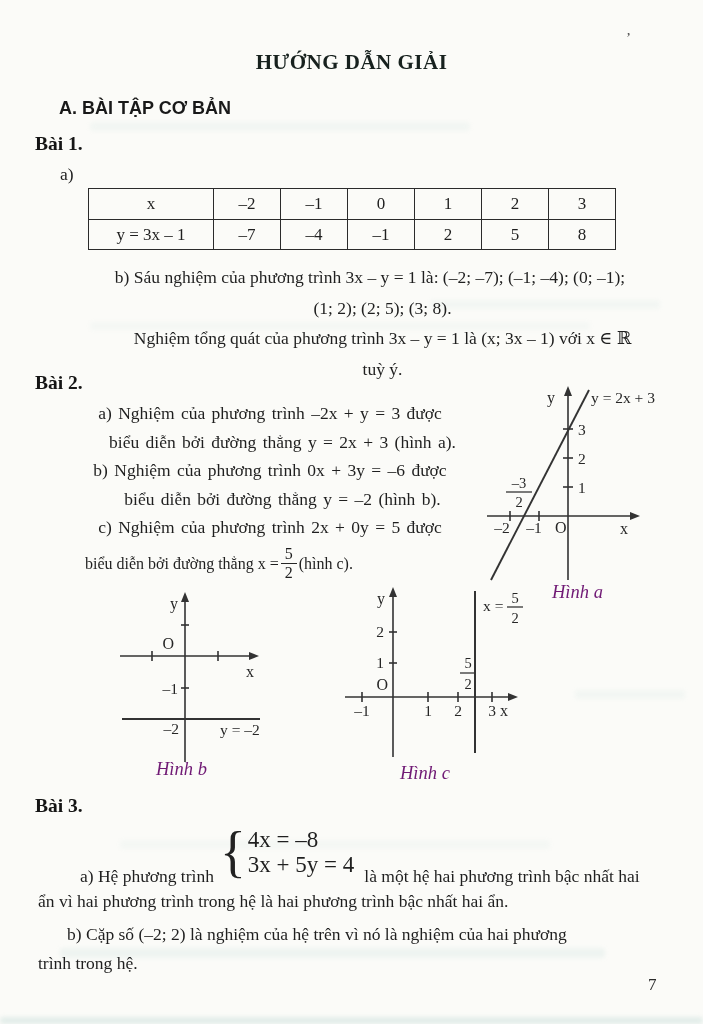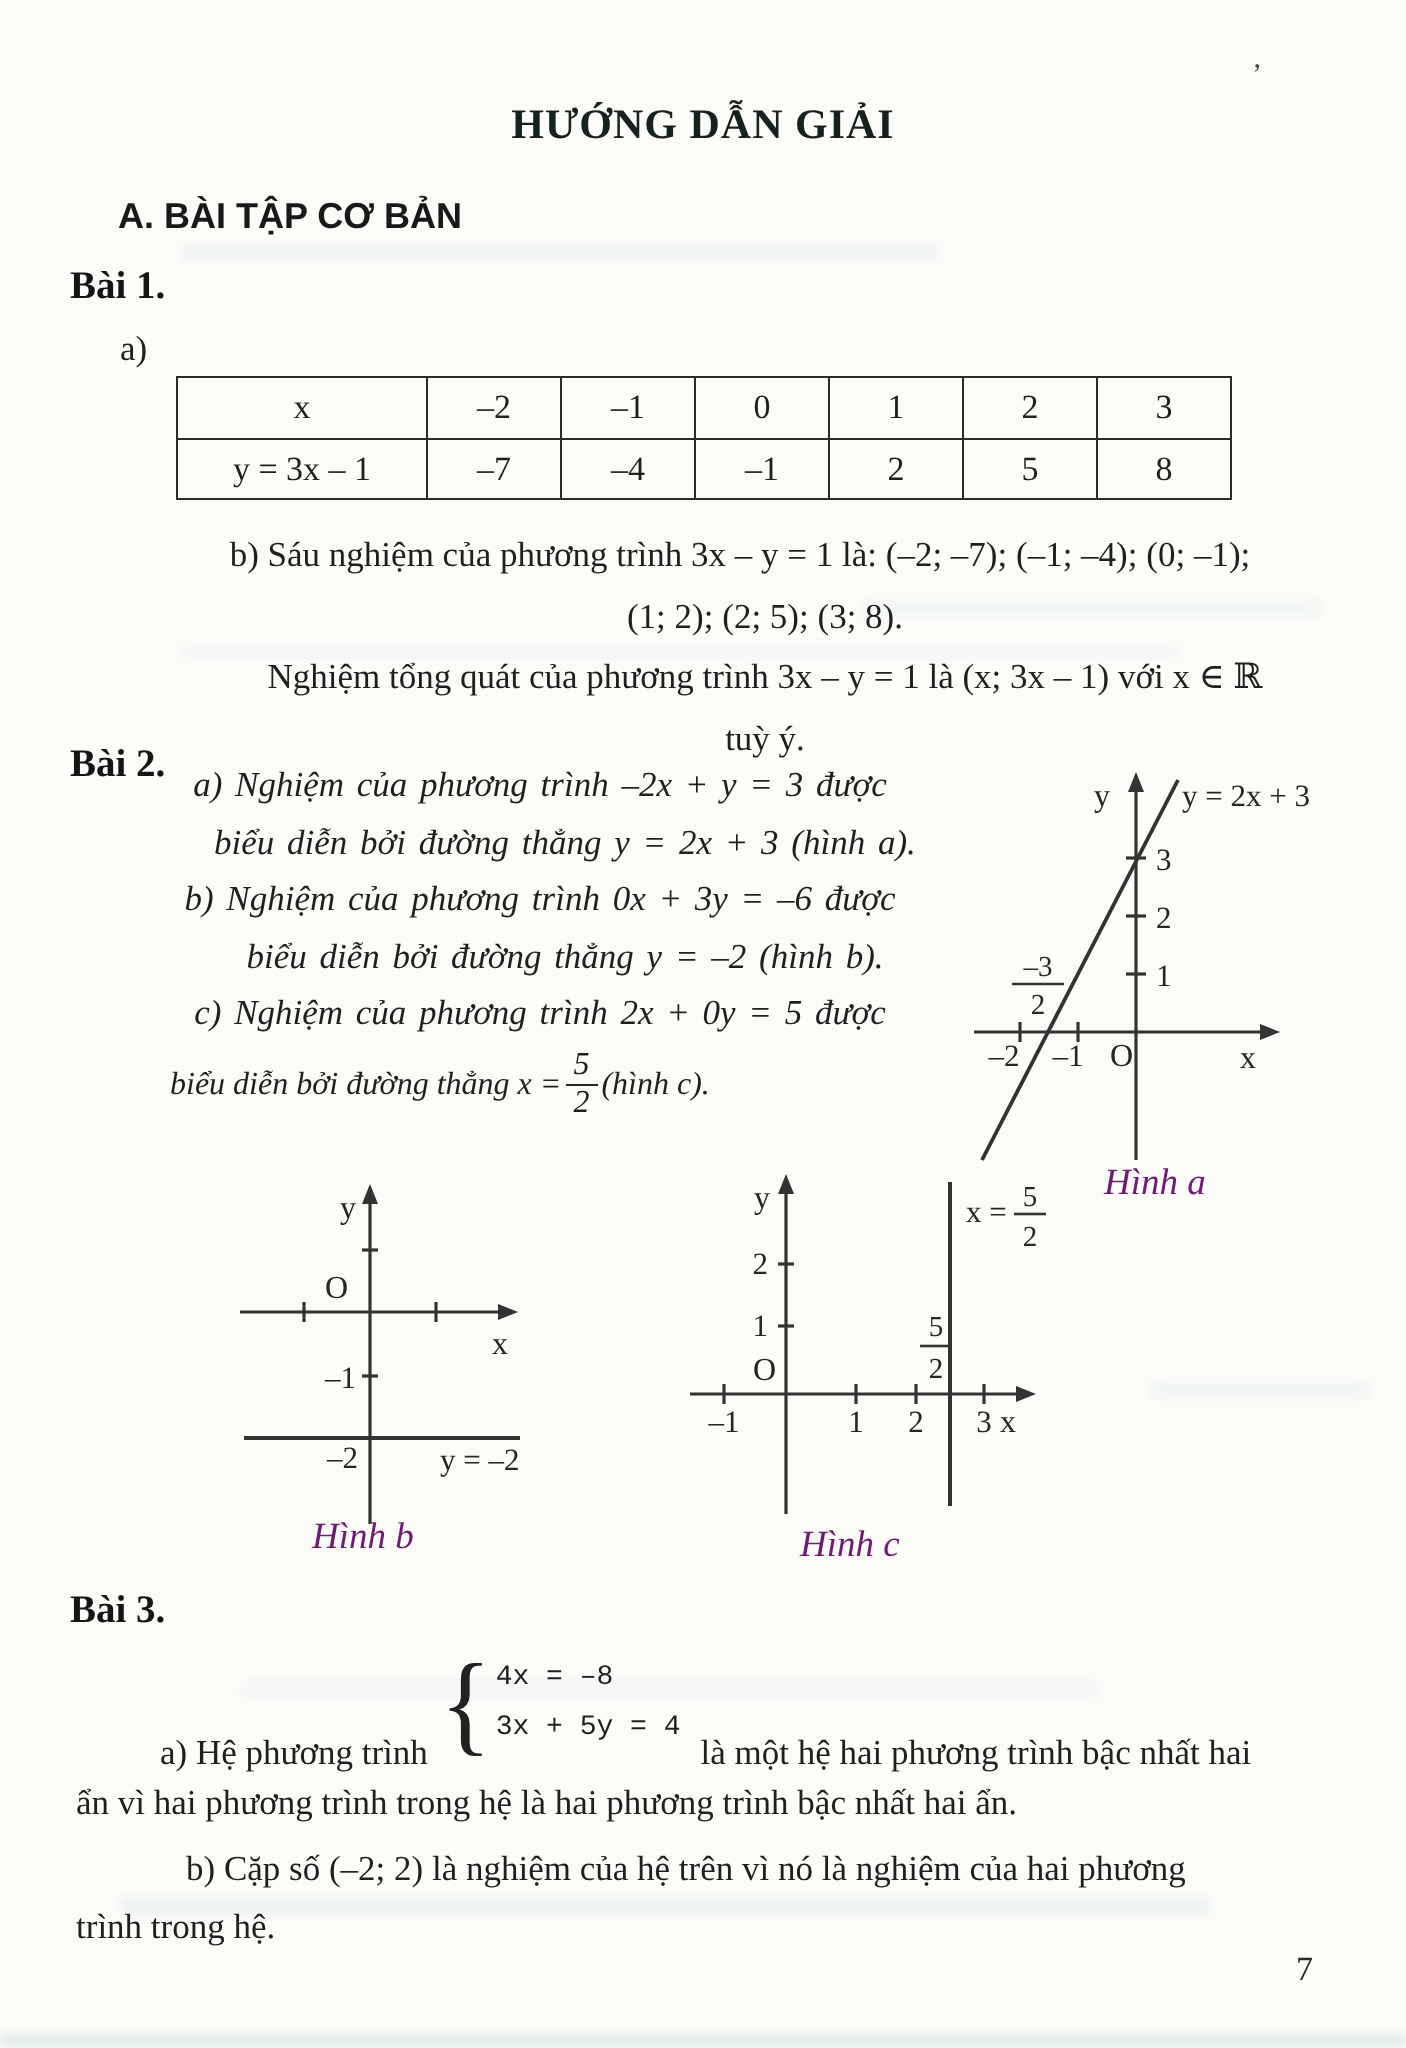--- a/index.html
+++ b/index.html
@@ -34,21 +34,21 @@
   table.vals{position:absolute;left:88px;top:188px;border-collapse:collapse;}
   table.vals td{border:1.7px solid #2b2b2b;text-align:center;
     font-size:17px;padding:0;height:29px;width:66px;}
   table.vals td.hdr{width:124px;}
   table.vals tr:first-child td{height:30px;}
 
   .textline{font-size:17.5px;line-height:30.5px;white-space:nowrap;text-align:center;}
   .b1block{position:absolute;left:60px;top:262px;width:620px;}
   .indent{margin-left:25px;}
 
-  .b2block{position:absolute;left:60px;top:378px;width:420px;font-style:italic;}
+  .b2block{position:absolute;left:60px;top:399px;width:420px;}
   .b2block .textline{line-height:28.5px;word-spacing:2px;}
   .fracline{display:flex;align-items:center;height:44px;gap:2px;white-space:nowrap;}
   .frac{display:inline-block;text-align:center;vertical-align:middle;
     font-size:16px;line-height:1.1;}
   .frac .num{display:block;padding:0 4px;border-bottom:1.6px solid #262626;}
   .frac .den{display:block;}
 
   .fig{position:absolute;}
   .fig-a{left:485px;top:386px;}
   .fig-b{left:100px;top:592px;}
@@ -57,24 +57,24 @@
   .cap-a{left:552px;top:582px;}
   .cap-b{left:156px;top:759px;}
   .cap-c{left:400px;top:763px;}
   svg text{font-family:"Liberation Serif","DejaVu Serif",serif;fill:#262626;}
 
   .b3block{position:absolute;left:35px;top:795px;width:640px;}
   .b3row{display:flex;align-items:center;margin:6px 0 0 45px;height:58px;white-space:nowrap;}
   .b3row .txt{font-size:17.5px;margin-top:48px;}
   .brace{font-size:54px;font-weight:400;line-height:1;color:#222;
     transform:scaleY(1.04);margin:0 2px 0 6px;}
-  .system{font-size:14px;line-height:25px;font-family:Liberation Mono, monospace;}
+  .system{font-size:23px;line-height:25px;}
   .aftersys{margin-left:10px;}
   .b3line{font-size:17.5px;line-height:29px;white-space:nowrap;}
-  .ml3{margin-left:3px;} .ml45{margin-left:58px;}
+  .ml3{margin-left:3px;} .ml45{margin-left:32px;}
   .mt4{margin-top:4px;} .mt6{margin-top:6px;}
 
   .pagenum{position:absolute;left:648px;top:975px;font-size:17px;color:#2a2a2a;}
 </style>
 </head>
 <body>
 
 <div class="page">
 
   <div class="ghost g1"></div>

